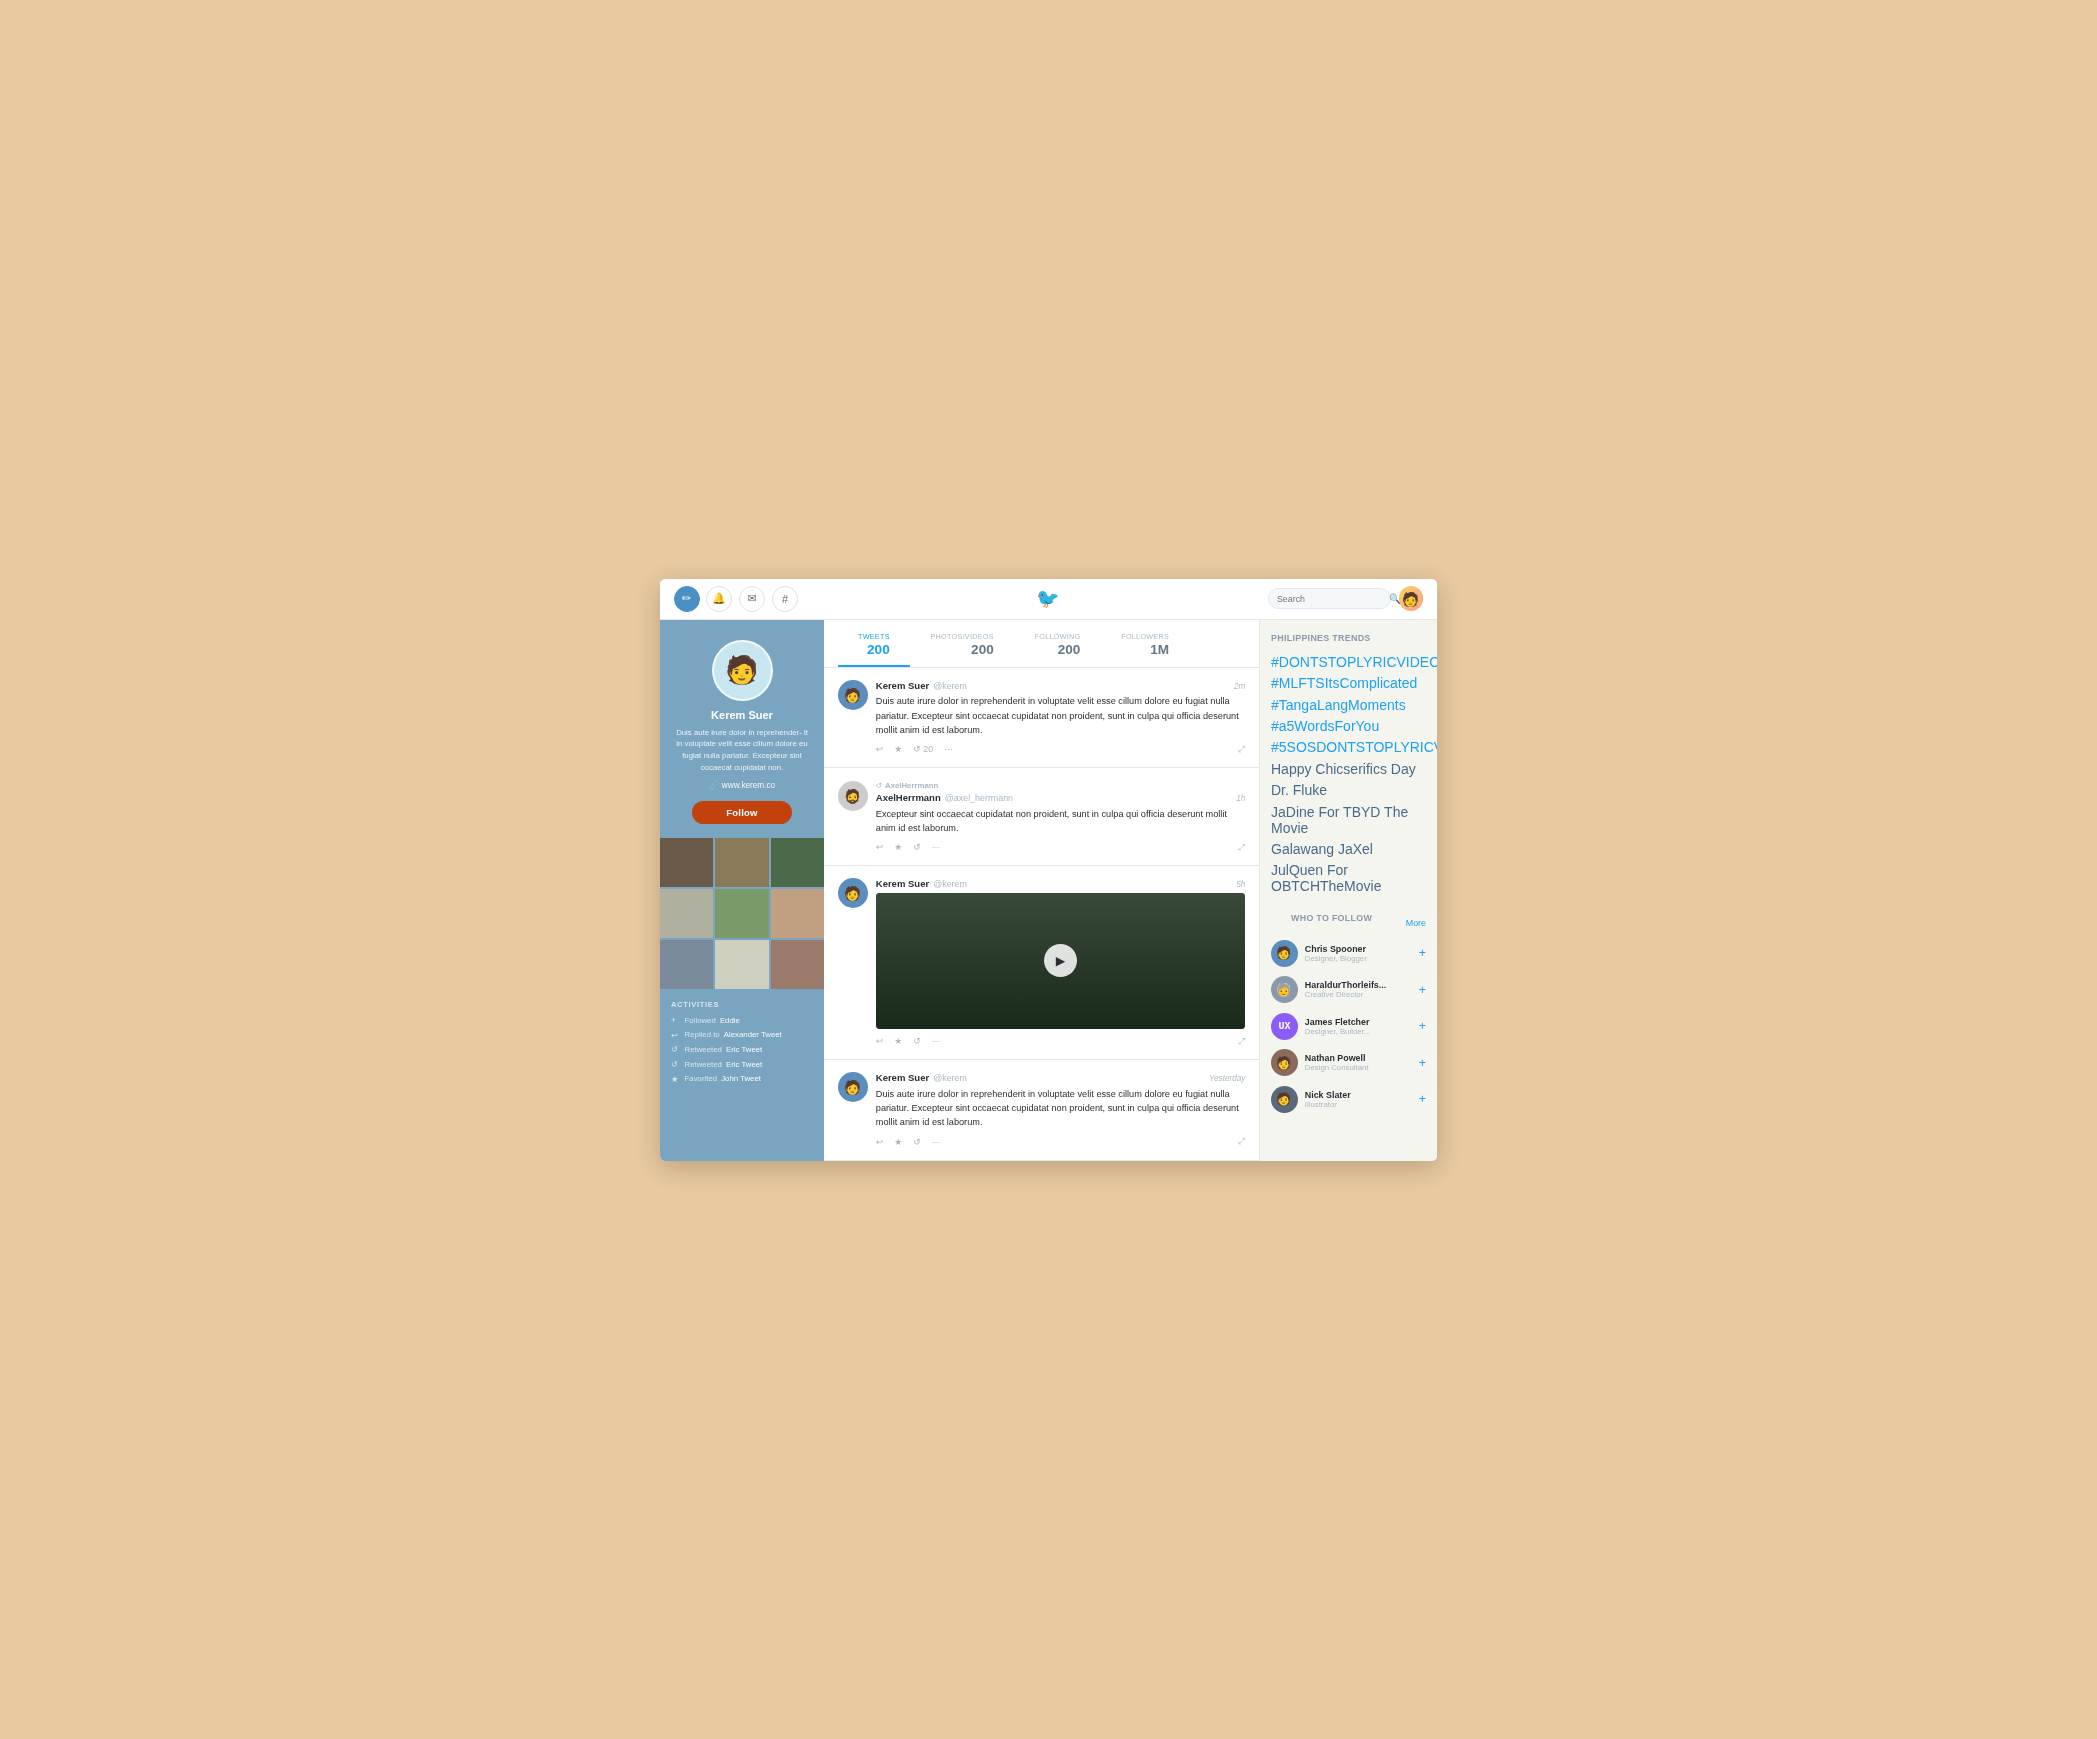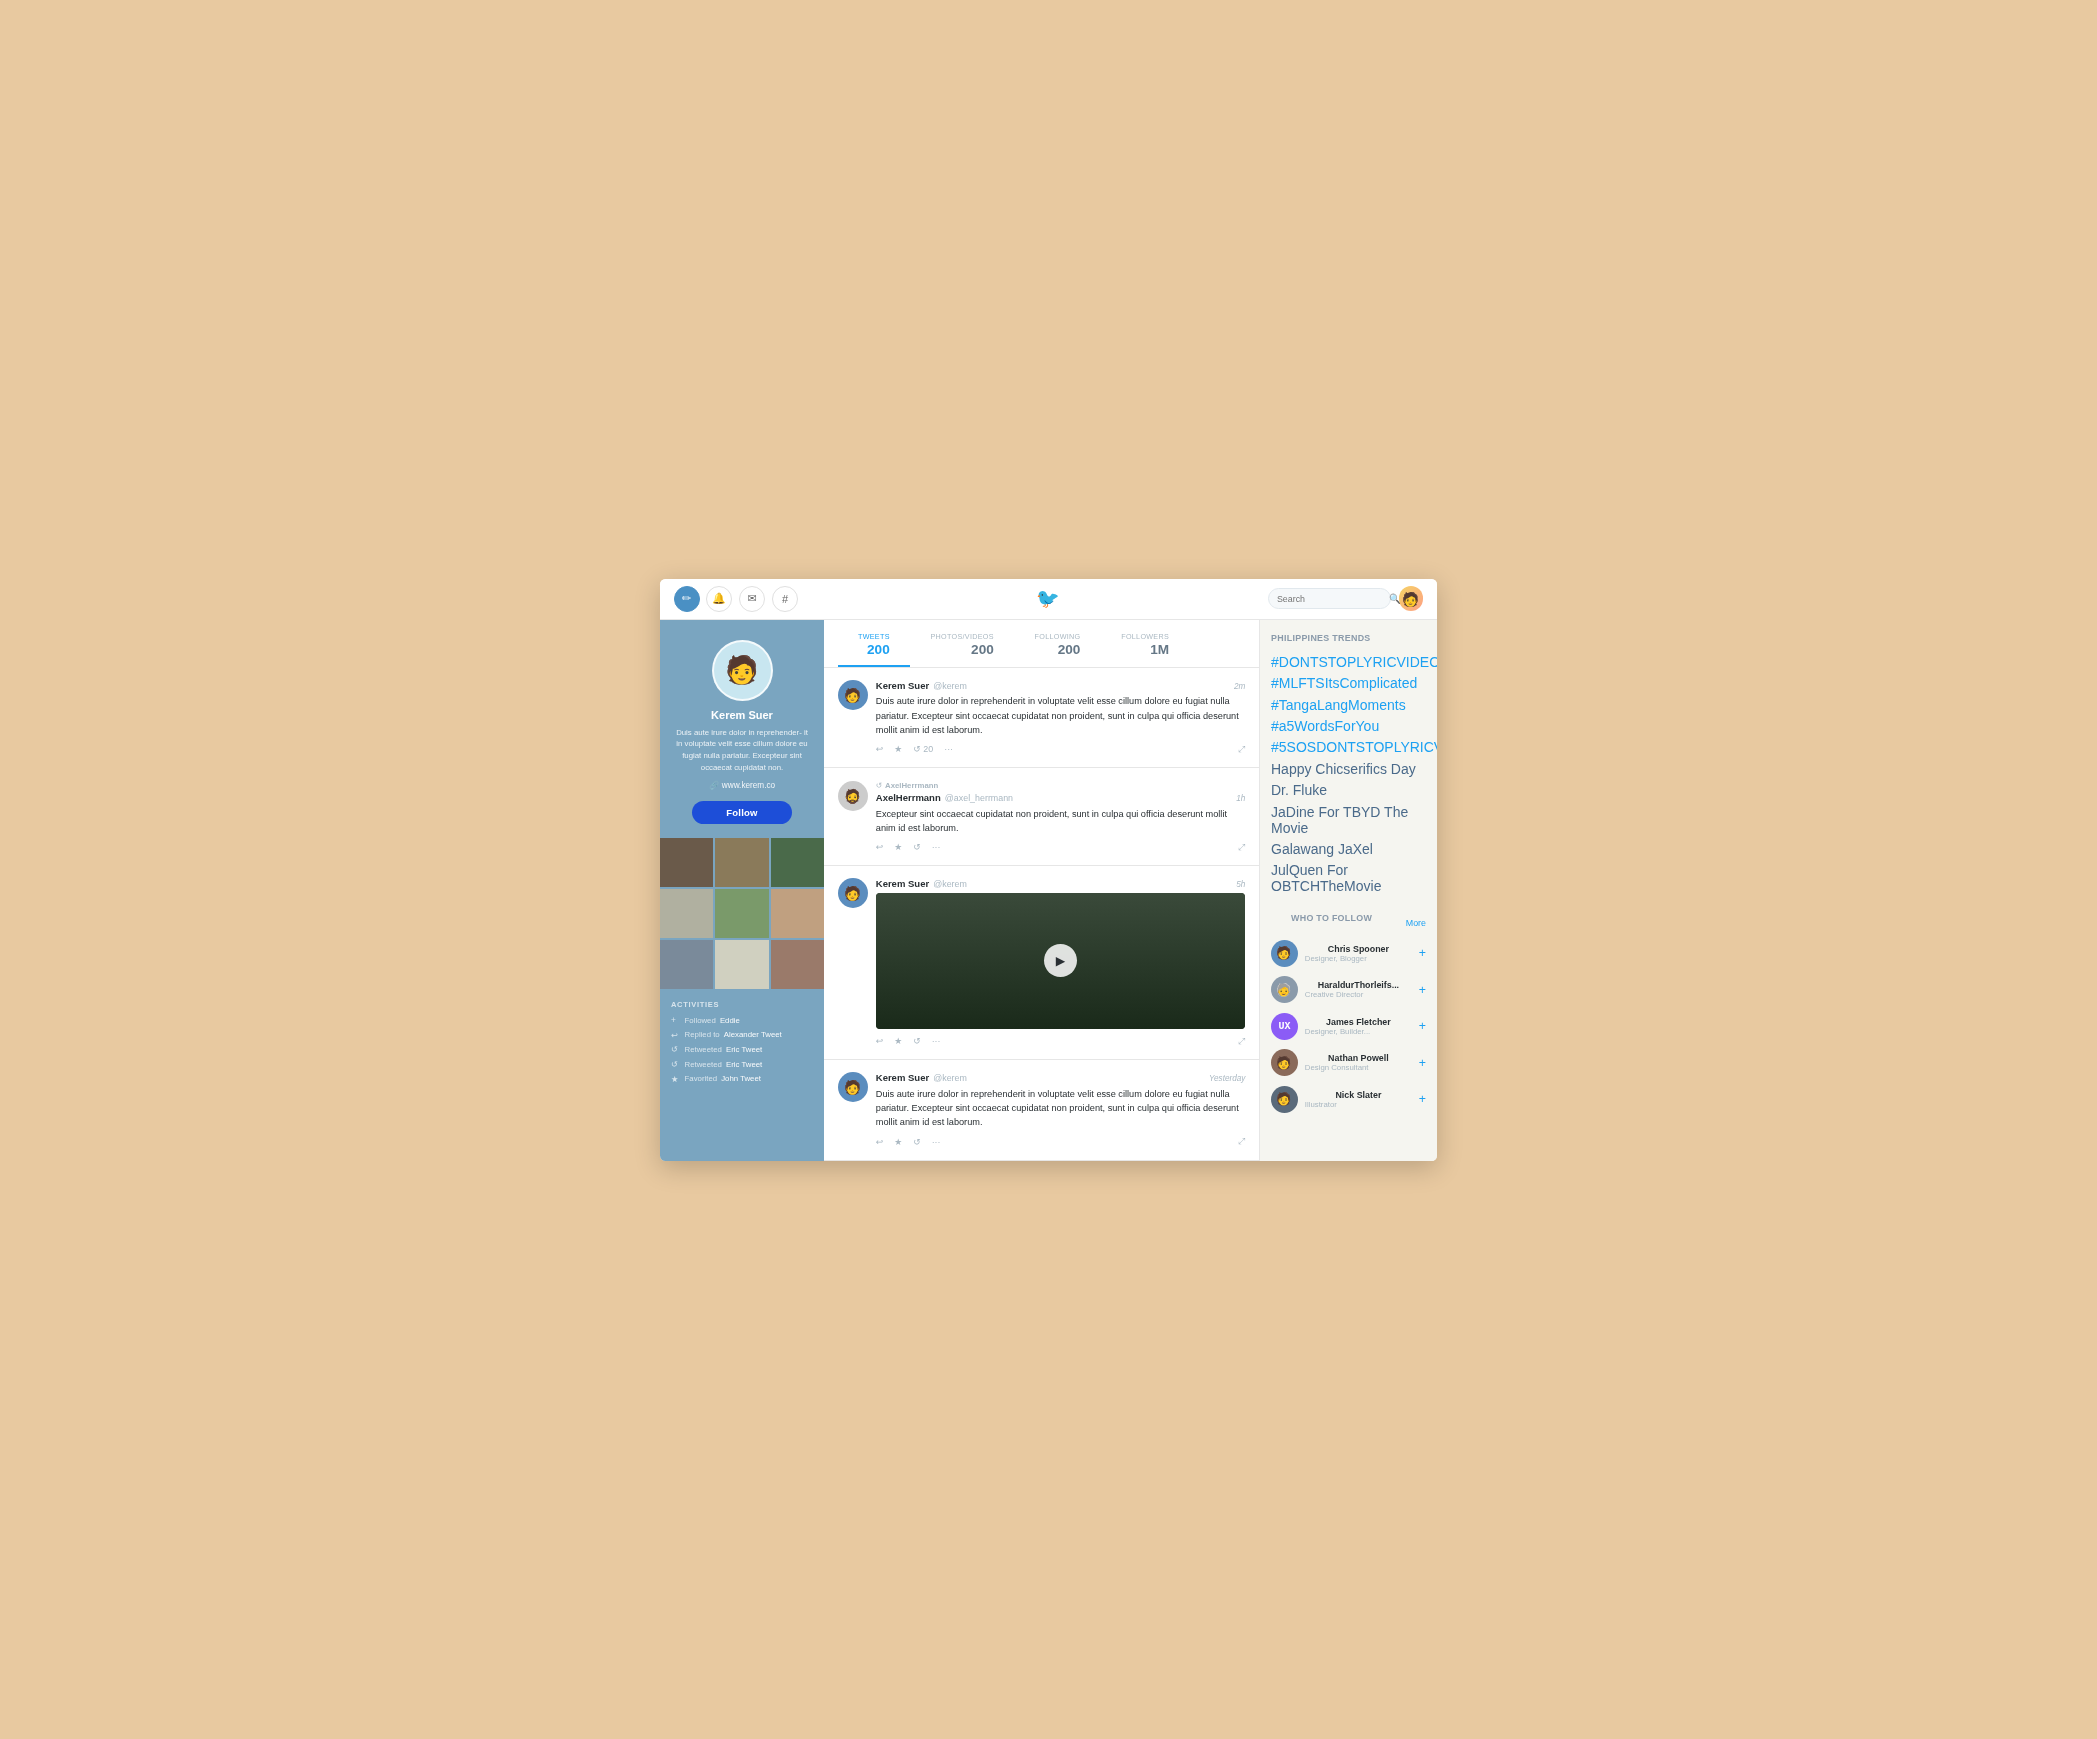--- a/index.html
+++ b/index.html
@@ -151,21 +151,21 @@
     }
     .profile-link {
       color: rgba(255,255,255,0.9);
       font-size: 8.2px;
       margin-bottom: 11px;
       display: flex;
       align-items: center;
       gap: 2.7px;
     }
     .follow-btn {
-      background: #1d4ed8;
+      background: #c2410c;
       color: #fff;
       border: none;
       border-radius: 13.6px;
       padding: 6.1px 34px;
       font-size: 9.5px;
       font-weight: 600;
       cursor: pointer;
       letter-spacing: 0.2px;
     }
 
@@ -451,21 +451,20 @@
       justify-content: center;
       font-size: 12.3px;
       overflow: hidden;
     }
     .suggest-info { flex: 1; }
     .suggest-name {
       font-size: 8.9px;
       font-weight: 700;
       color: #292f33;
       display: block;
-      text-align: center;
     }
     .suggest-desc {
       font-size: 7.8px;
       color: #aab8c2;
       display: block;
     }
     .suggest-add {
       color: #1da1f2;
       font-size: 12.3px;
       cursor: pointer;

